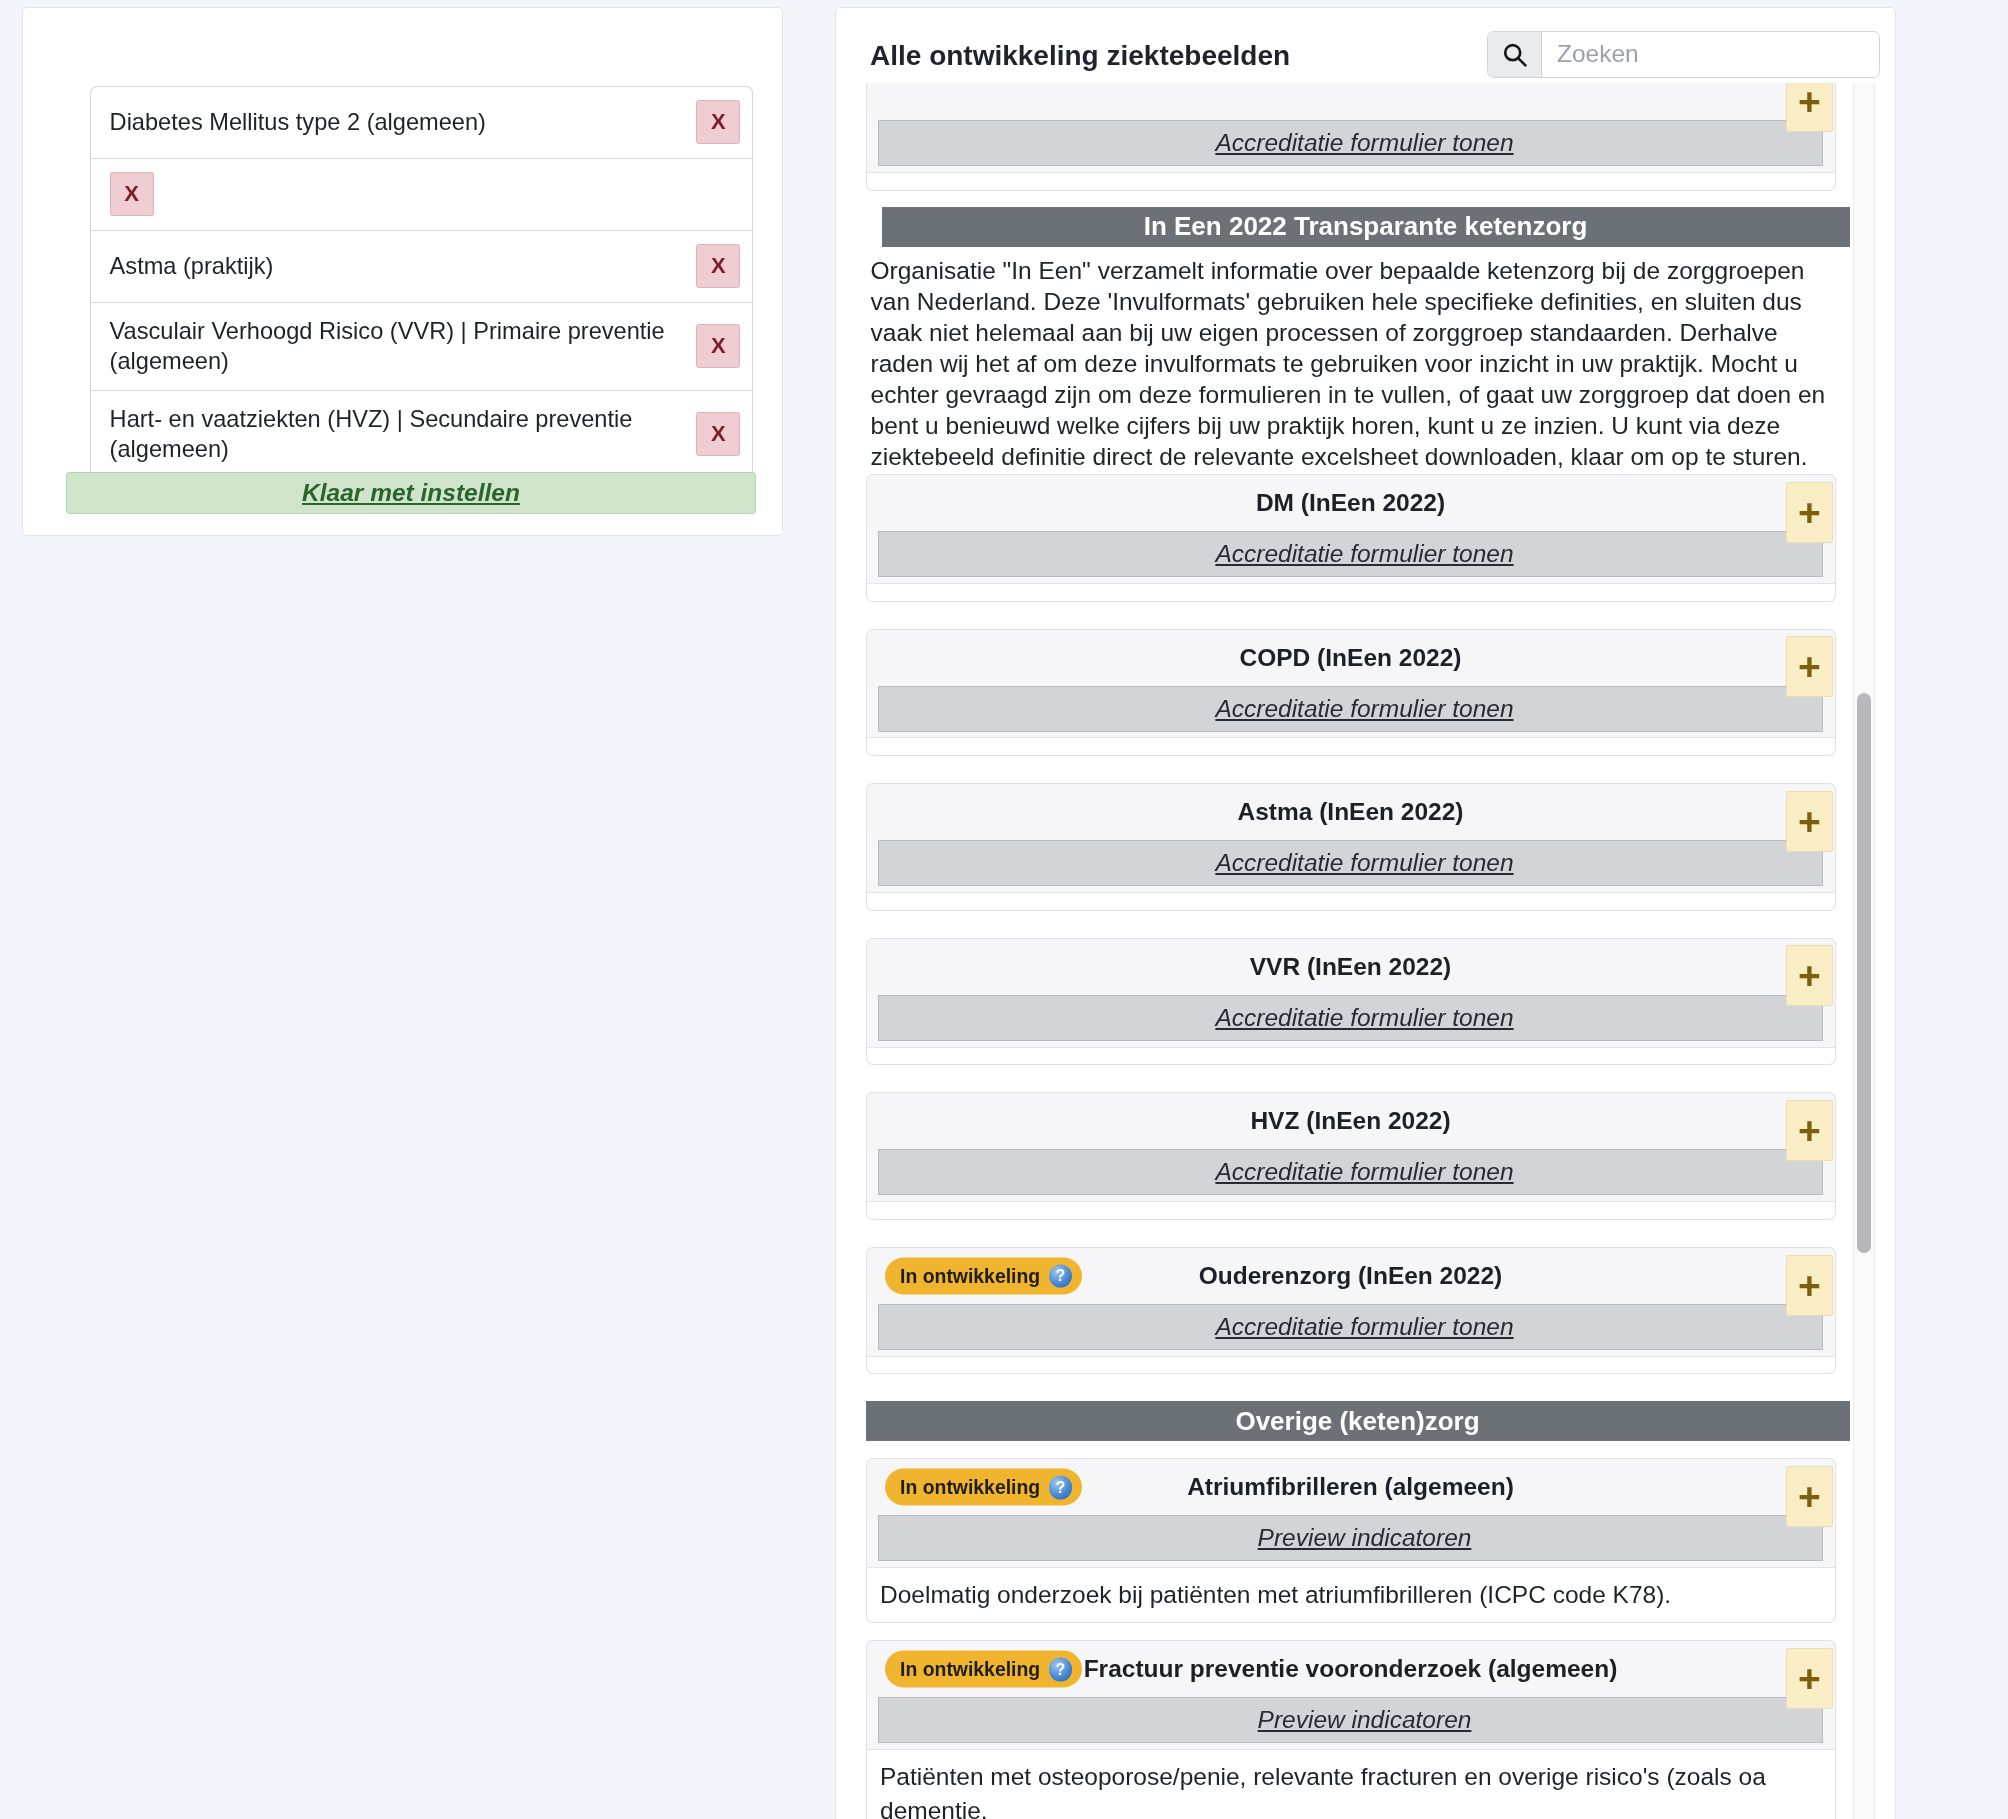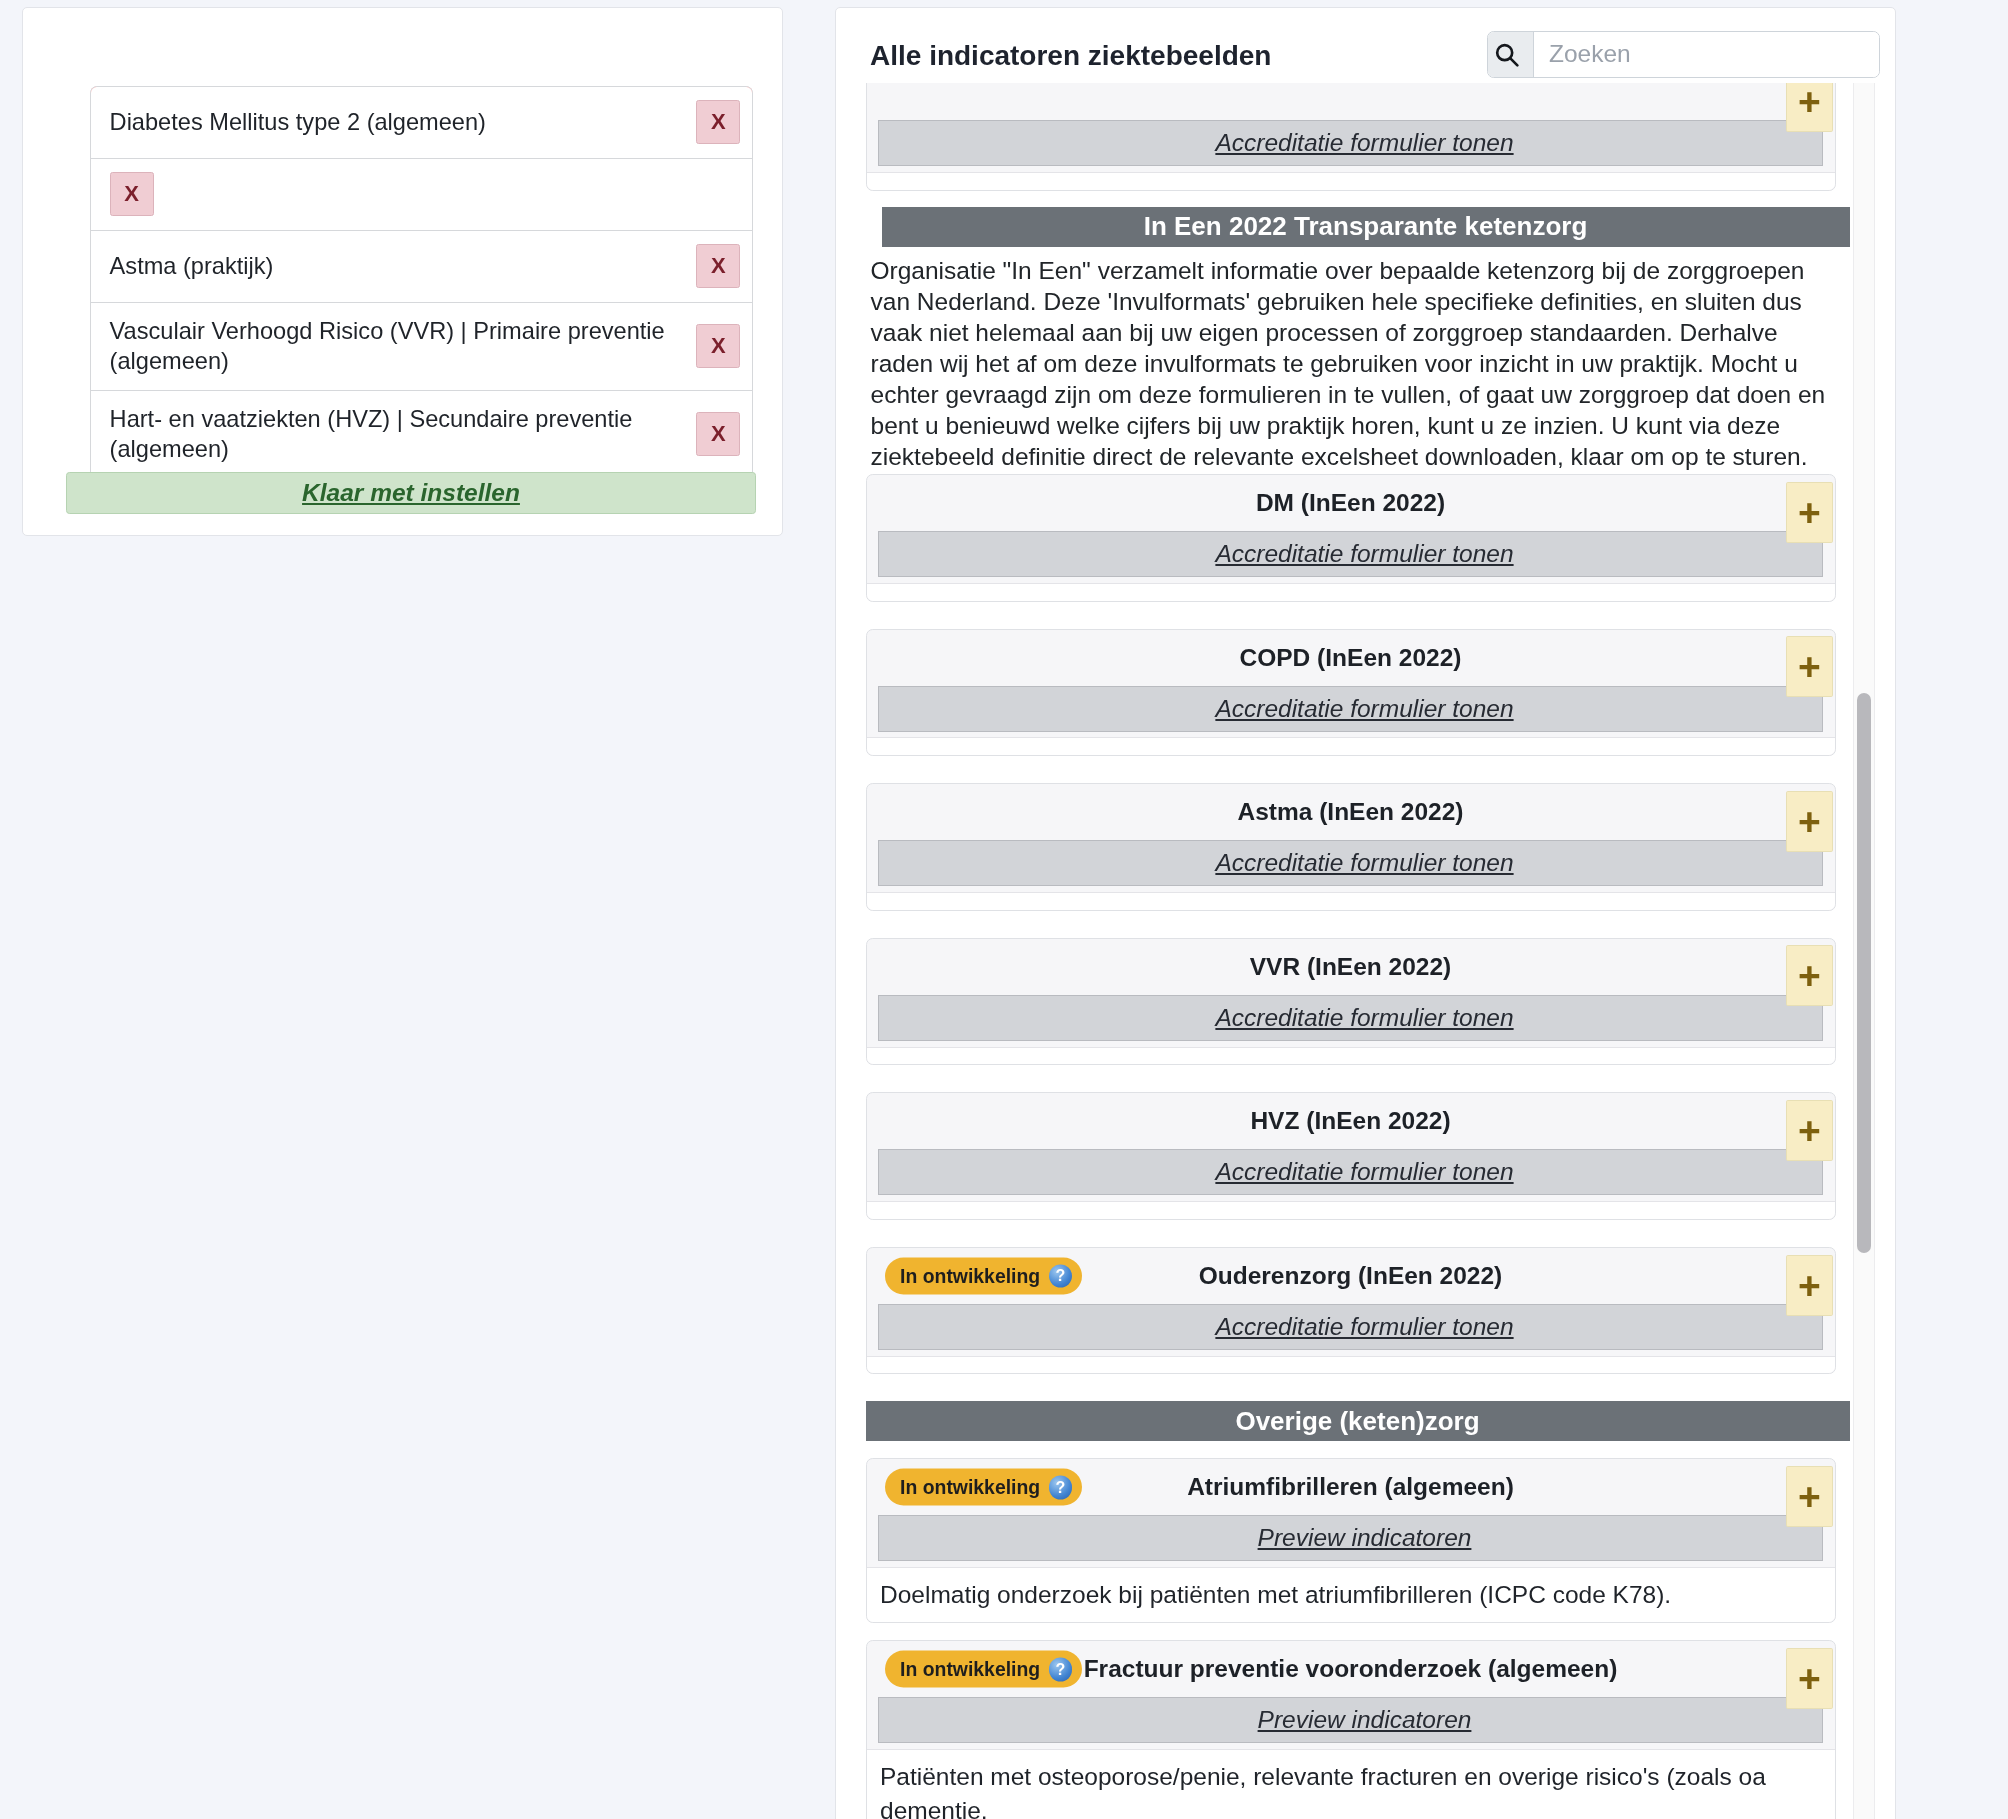--- a/index.html
+++ b/index.html
@@ -59,21 +59,20 @@
   
   #right-panel { left:835px; top:6.7px; width:1061px; height:2024px; }
   .right-title {
     position:absolute; left:34px; top:32px;
     font-size:28px; font-weight:bold; color:#1e232e;
   }
   .search-group {
     position:absolute; left:651px; top:23px; width:393px; height:47px;
     display:flex; border:0.8px solid #ced4da; border-radius:6.7px; overflow:hidden;
     background:#fff;
-    justify-content:flex-end;
   }
   .search-icon-box {
     flex:none; width:54px; background:#e9ecef; border-right:0.8px solid #ced4da;
     display:flex; align-items:center; justify-content:center;
   }
   .search-input {
     flex:1; border:none; outline:none; padding:0 15px;
     font-size:24.5px; font-family:"Liberation Sans", sans-serif; color:#1f2329;
   }
   .search-input::placeholder { color:#9aa1ab; }
@@ -181,21 +180,21 @@
       <button class="remove-btn">X</button>
     </div>
   </div>
 
   <div class="done-btn">
     <span>Klaar met instellen</span>
   </div>
 </div>
 
 <div id="right-panel" class="panel">
-  <div class="right-title">Alle indicatoren ziektebeelden</div>
+  <div class="right-title">Alle ontwikkeling ziektebeelden</div>
 
   <div class="search-group">
     <span class="search-icon-box">
       <svg width="29" height="29" viewBox="0 0 24 24" fill="none" stroke="#15181d" stroke-width="2.2" stroke-linecap="round">
         <circle cx="10.5" cy="10.5" r="6.2"></circle>
         <line x1="15.2" y1="15.2" x2="21" y2="21"></line>
       </svg>
     </span>
     <input class="search-input" type="text" placeholder="Zoeken" style="">
   </div>

